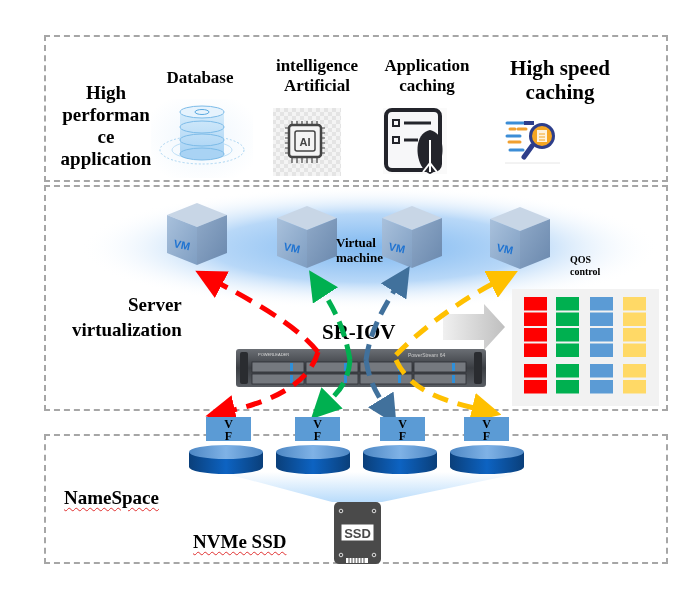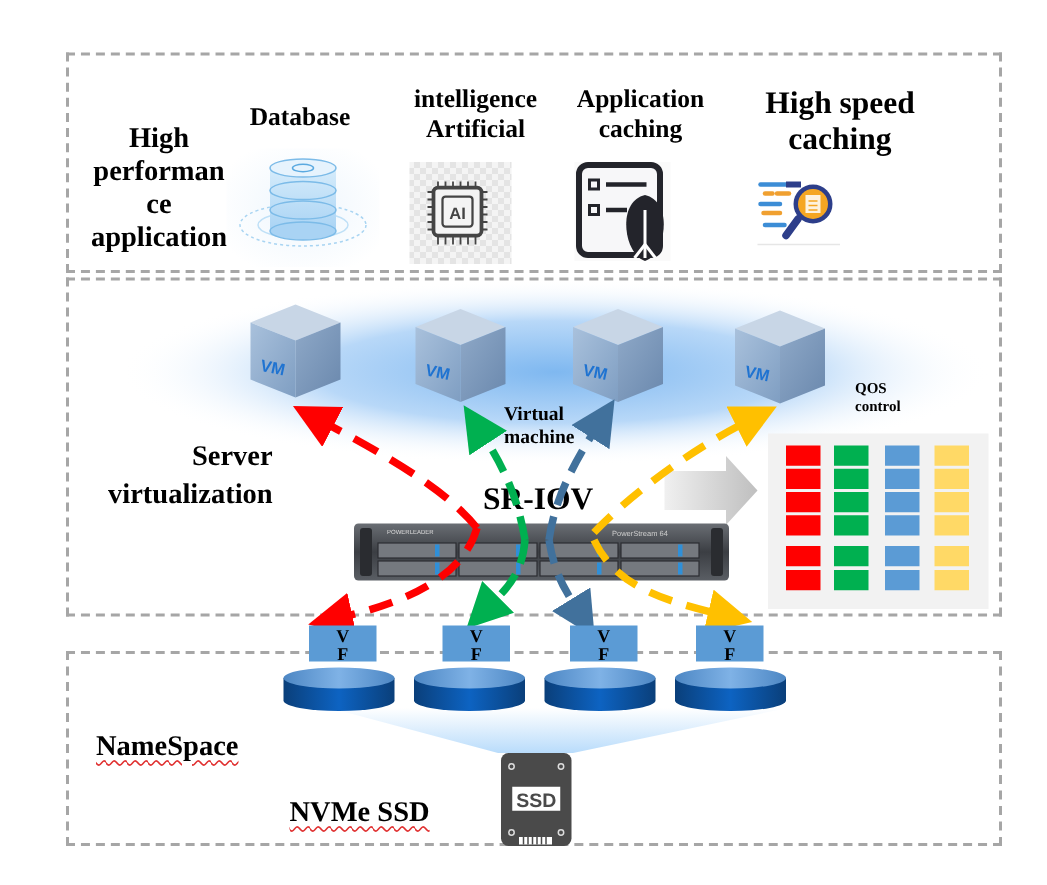--- a/index.html
+++ b/index.html
@@ -161,21 +161,21 @@
     <text x="6" y="44" transform="rotate(12 6 44)" font-family="Liberation Sans, sans-serif" font-weight="bold" font-size="11" fill="#1f73d1">VM</text>
   </g>
   <g transform="translate(490,207)">
     <polygon points="0,12 30,0 60,12 30,24" fill="#c8d6e6"></polygon>
     <polygon points="0,12 30,24 30,62 0,50" fill="url(#cubeL)"></polygon>
     <polygon points="30,24 60,12 60,50 30,62" fill="url(#cubeR)"></polygon>
     <text x="6" y="44" transform="rotate(12 6 44)" font-family="Liberation Sans, sans-serif" font-weight="bold" font-size="11" fill="#1f73d1">VM</text>
   </g>
 </svg>
 
-<div class="lbl" style="left:336px;top:236px;text-align:left;font-size:13px;margin-top:33px;">
+<div class="lbl" style="left:336px;top:236px;text-align:left;font-size:13px;">
   <div>Virtual</div>
   <div>machine</div>
 </div>
 
 <div class="lbl" style="left:72px;top:293px;text-align:right;font-size:19px;line-height:1.3;">
   <div>Server</div>
   <div>virtualization</div>
 </div>
 
 <div class="lbl" style="left:570px;top:254px;text-align:left;font-size:10px;">

